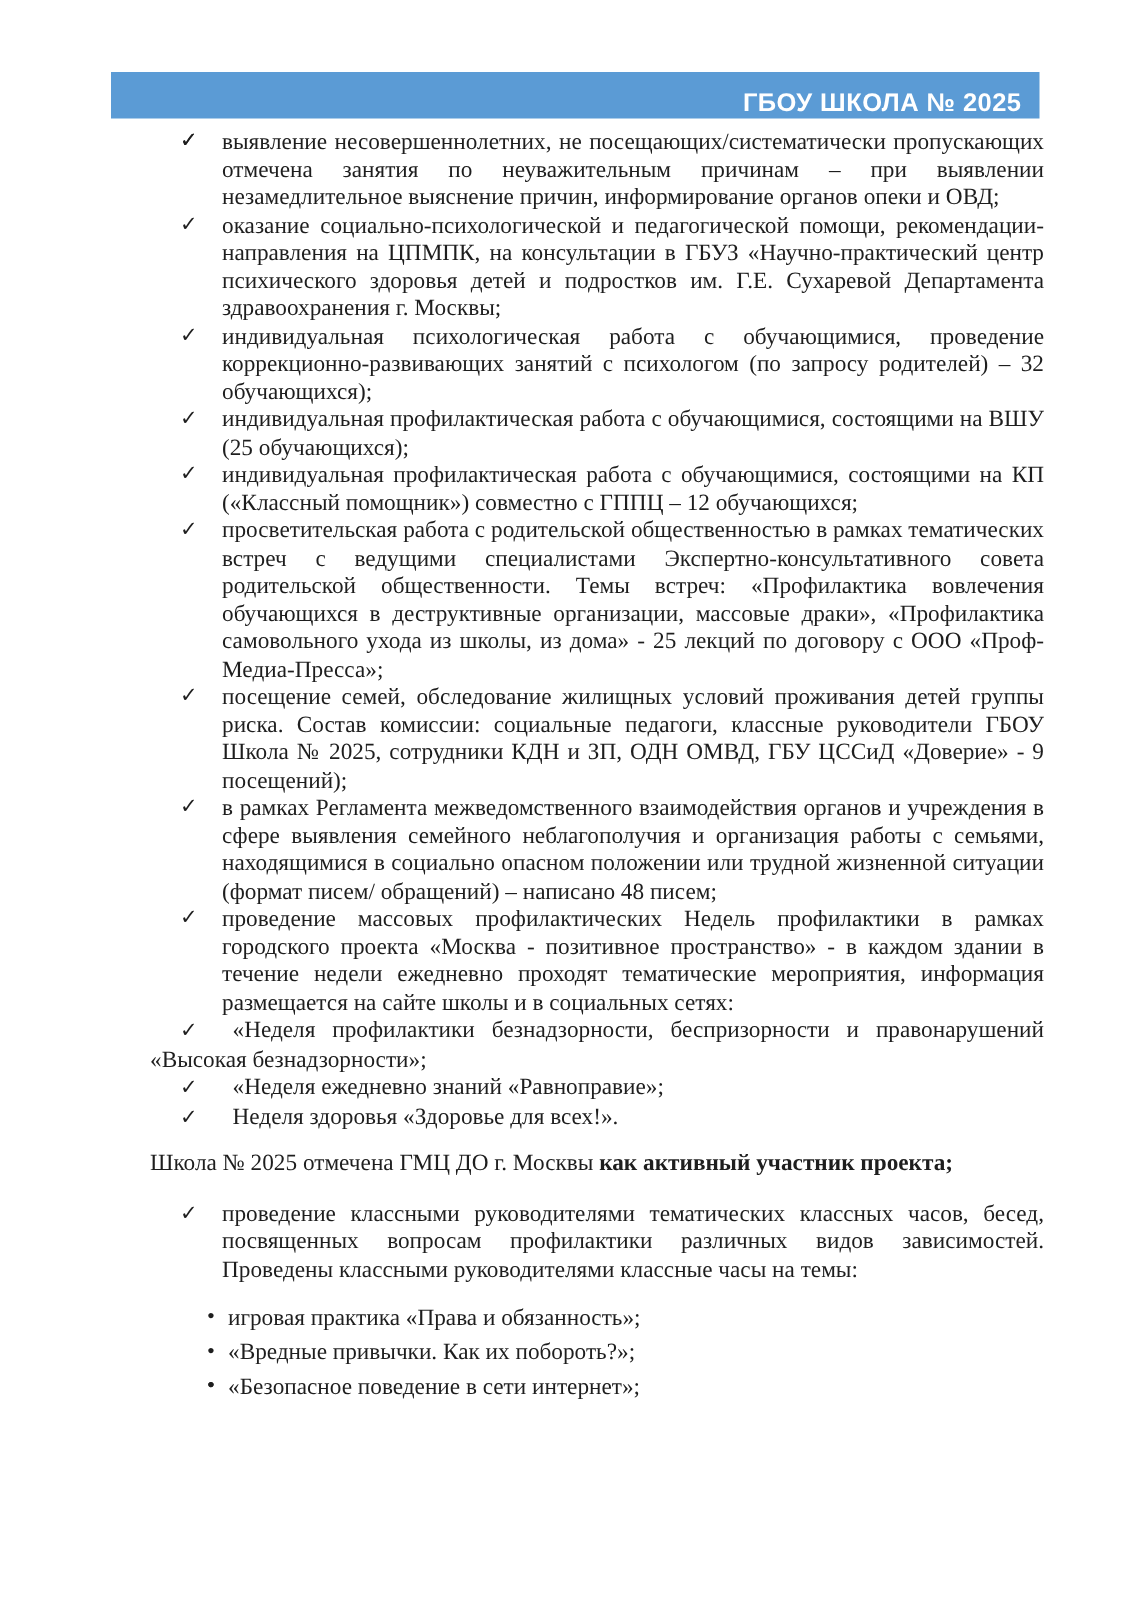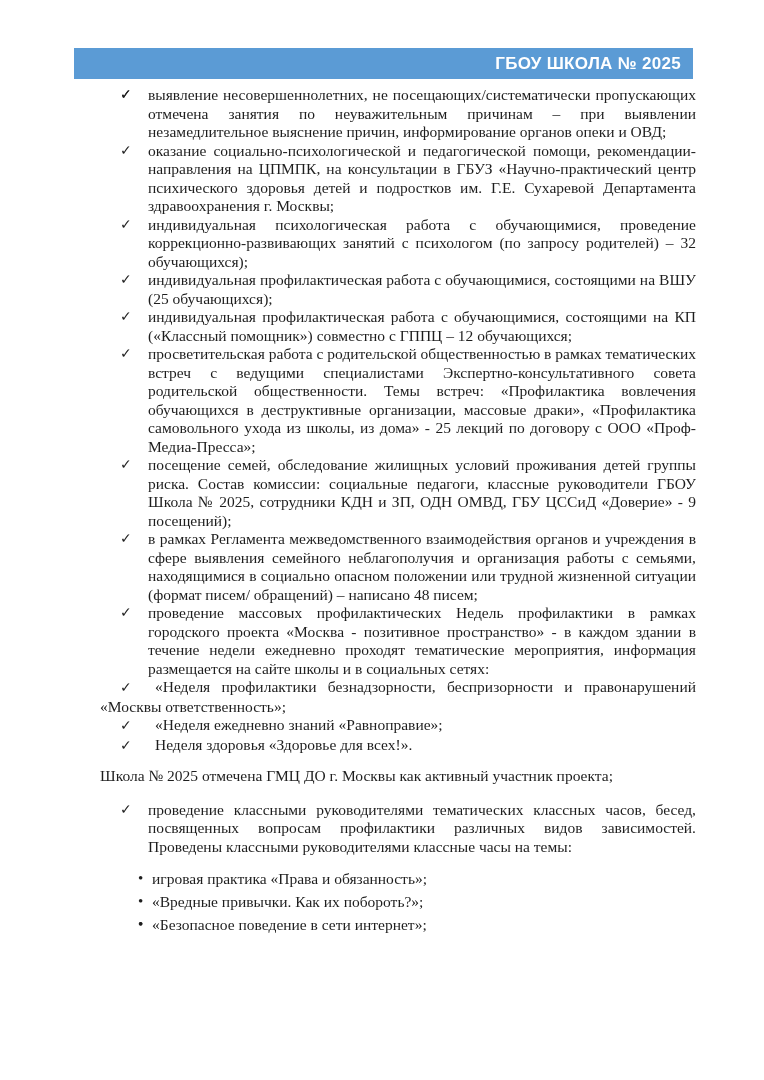--- a/index.html
+++ b/index.html
@@ -10,21 +10,21 @@
     color: #1e1e1e;
     position: relative;
     overflow: hidden;
   }
   .header-bar {
     position: absolute;
     left: 74px; top: 48px;
     width: 619px; height: 31px;
     background: #5b9bd5;
     display: flex;
-    align-items: center;
+    align-items: flex-end;
     justify-content: flex-end;
     padding-right: 12px;
     box-sizing: border-box;
   }
   .header-bar .title {
     font-family: "Liberation Sans", sans-serif;
     font-weight: bold;
     font-size: 17px;
     color: #ffffff;
     letter-spacing: 0.3px;
@@ -53,21 +53,21 @@
   .week-item .check {
     display: inline-block;
     width: 35px;
     text-indent: 0;
     font-size: 14px;
   }
   .note {
     margin: 12px 0 15px 0;
     text-indent: 0;
   }
-  .note strong { font-weight: normal; }
+  .note strong { font-weight: bold; }
   .dot-list { margin-top: 14px; }
   .dot-item {
     position: relative;
     padding-left: 52px;
     margin-bottom: 4.5px;
     text-align: left;
   }
   .dot-item .dot {
     position: absolute;
     left: 38px; top: -1px;
@@ -119,21 +119,21 @@
     <div class="check-item">
       <span class="check">✓</span>
       <span>в рамках Регламента межведомственного взаимодействия органов и учреждения в сфере выявления семейного неблагополучия и организация работы с семьями, находящимися в социально опасном положении или трудной жизненной ситуации (формат писем/ обращений) – написано 48 писем;</span>
     </div>
     <div class="check-item">
       <span class="check">✓</span>
       <span>проведение массовых профилактических Недель профилактики в рамках городского проекта «Москва - позитивное пространство» - в каждом здании в течение недели ежедневно проходят тематические мероприятия, информация размещается на сайте школы и в социальных сетях:</span>
     </div>
 
     <p class="week-item">
-      <span class="check">✓</span><span>«Неделя профилактики безнадзорности, беспризорности и правонарушений «Москвы ответственность»;</span>
+      <span class="check">✓</span><span>«Неделя профилактики безнадзорности, беспризорности и правонарушений «Высокая безнадзорности»;</span>
     </p>
     <p class="week-item">
       <span class="check">✓</span><span>«Неделя ежедневно знаний «Равноправие»;</span>
     </p>
     <p class="week-item">
       <span class="check">✓</span><span>Неделя здоровья «Здоровье для всех!».</span>
     </p>
 
     <p class="note">
       <span>Школа № 2025 отмечена ГМЦ ДО г. Москвы </span><strong>как активный участник проекта;</strong>

